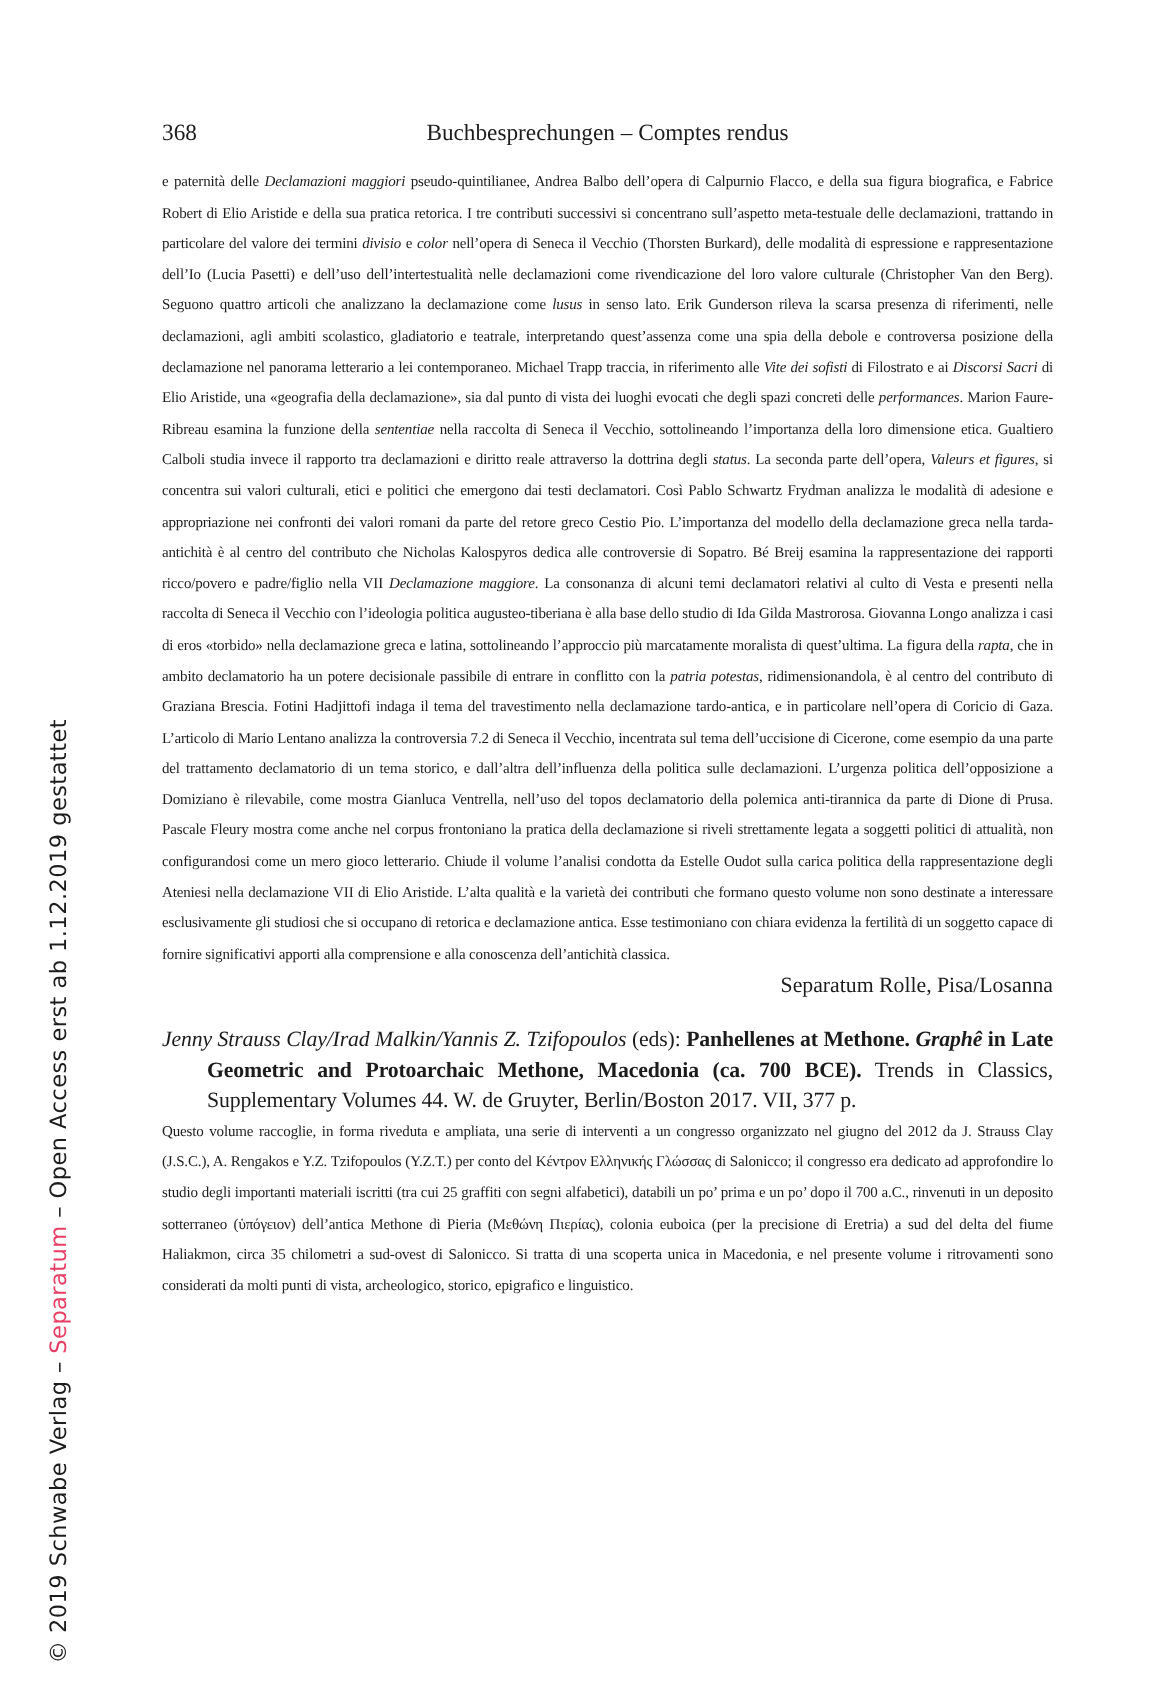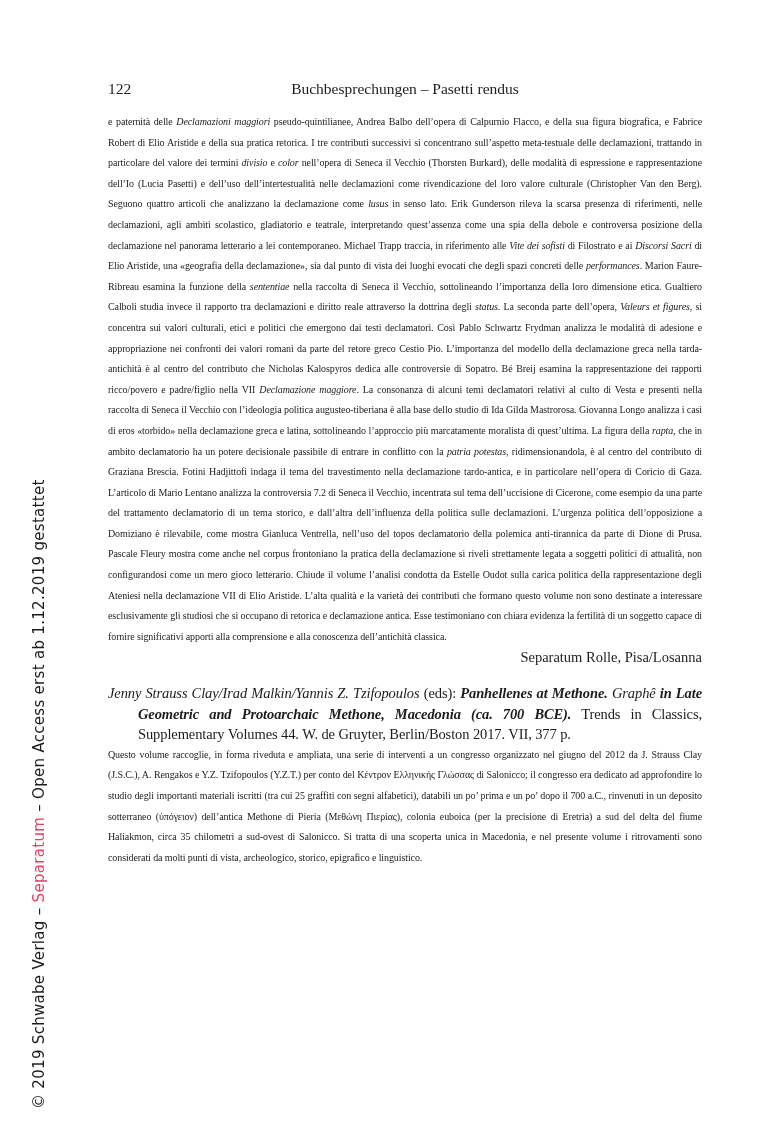--- a/index.html
+++ b/index.html
@@ -82,38 +82,38 @@
     margin: 15px 0 0 0;
     font-size: 14.5px;
     line-height: 20.6px;
     text-align: justify;
     letter-spacing: -0.1px;
     padding-left: 30px;
     text-indent: -30px;
   }
 
   .seg-i  { font-style: italic; }
-  .seg-b  { font-weight: bold; font-style: italic; }
-  .seg-bi { font-weight: normal; font-style: italic; }
+  .seg-b  { font-weight: bold; }
+  .seg-bi { font-weight: bold; font-style: italic; }
   .seg-red { color: var(--accent-color, #e73e63); }
 </style>
 </head>
 <body>
 
 <div class="page">
 
   <div class="sidebar-imprint">
     <span class="sidebar-text"><span>© 2019 Schwabe Verlag – </span><span class="seg-red">Separatum</span><span> – Open Access erst ab 1.12.2019 gestattet</span></span>
   </div>
 
   <div class="content">
 
     <header class="page-header">
-      <span class="page-number">122</span>
-      <span class="running-title">Buchbesprechungen – Pasetti rendus</span>
+      <span class="page-number">368</span>
+      <span class="running-title">Buchbesprechungen – Comptes rendus</span>
     </header>
 
     <p class="body-par"><span>e paternità delle </span><span class="seg-i">Declamazioni maggiori</span><span> pseudo-quintilianee, Andrea Balbo dell’opera di Calpurnio Flacco, e della sua figura biografica, e Fabrice Robert di Elio Aristide e della sua pratica retorica. I tre contributi successivi si concentrano sull’aspetto meta-testuale delle declamazioni, trattando in particolare del valore dei termini </span><span class="seg-i">divisio</span><span> e </span><span class="seg-i">color</span><span> nell’opera di Seneca il Vecchio (Thorsten Burkard), delle modalità di espressione e rappresentazione dell’Io (Lucia Pasetti) e dell’uso dell’intertestualità nelle declamazioni come rivendicazione del loro valore culturale (Christopher Van den Berg). Seguono quattro articoli che analizzano la declamazione come </span><span class="seg-i">lusus</span><span> in senso lato. Erik Gunderson rileva la scarsa presenza di riferimenti, nelle declamazioni, agli ambiti scolastico, gladiatorio e teatrale, interpretando quest’assenza come una spia della debole e controversa posizione della declamazione nel panorama letterario a lei contemporaneo. Michael Trapp traccia, in riferimento alle </span><span class="seg-i">Vite dei sofisti</span><span> di Filostrato e ai </span><span class="seg-i">Discorsi Sacri</span><span> di Elio Aristide, una «geografia della declamazione», sia dal punto di vista dei luoghi evocati che degli spazi concreti delle </span><span class="seg-i">performances</span><span>. Marion Faure-Ribreau esamina la funzione della </span><span class="seg-i">sententiae</span><span> nella raccolta di Seneca il Vecchio, sottolineando l’importanza della loro dimensione etica. Gualtiero Calboli studia invece il rapporto tra declamazioni e diritto reale attraverso la dottrina degli </span><span class="seg-i">status</span><span>. La seconda parte dell’opera, </span><span class="seg-i">Valeurs et figures</span><span>, si concentra sui valori culturali, etici e politici che emergono dai testi declamatori. Così Pablo Schwartz Frydman analizza le modalità di adesione e appropriazione nei confronti dei valori romani da parte del retore greco Cestio Pio. L’importanza del modello della declamazione greca nella tarda-antichità è al centro del contributo che Nicholas Kalospyros dedica alle controversie di Sopatro. Bé Breij esamina la rappresentazione dei rapporti ricco/povero e padre/figlio nella VII </span><span class="seg-i">Declamazione maggiore</span><span>. La consonanza di alcuni temi declamatori relativi al culto di Vesta e presenti nella raccolta di Seneca il Vecchio con l’ideologia politica augusteo-tiberiana è alla base dello studio di Ida Gilda Mastrorosa. Giovanna Longo analizza i casi di eros «torbido» nella declamazione greca e latina, sottolineando l’approccio più marcatamente moralista di quest’ultima. La figura della </span><span class="seg-i">rapta</span><span>, che in ambito declamatorio ha un potere decisionale passibile di entrare in conflitto con la </span><span class="seg-i">patria potestas</span><span>, ridimensionandola, è al centro del contributo di Graziana Brescia. Fotini Hadjittofi indaga il tema del travestimento nella declamazione tardo-antica, e in particolare nell’opera di Coricio di Gaza. L’articolo di Mario Lentano analizza la controversia 7.2 di Seneca il Vecchio, incentrata sul tema dell’uccisione di Cicerone, come esempio da una parte del trattamento declamatorio di un tema storico, e dall’altra dell’influenza della politica sulle declamazioni. L’urgenza politica dell’opposizione a Domiziano è rilevabile, come mostra Gianluca Ventrella, nell’uso del topos declamatorio della polemica anti-tirannica da parte di Dione di Prusa. Pascale Fleury mostra come anche nel corpus frontoniano la pratica della declamazione si riveli strettamente legata a soggetti politici di attualità, non configurandosi come un mero gioco letterario. Chiude il volume l’analisi condotta da Estelle Oudot sulla carica politica della rappresentazione degli Ateniesi nella declamazione VII di Elio Aristide. L’alta qualità e la varietà dei contributi che formano questo volume non sono destinate a interessare esclusivamente gli studiosi che si occupano di retorica e declamazione antica. Esse testimoniano con chiara evidenza la fertilità di un soggetto capace di fornire significativi apporti alla comprensione e alla conoscenza dell’antichità classica.</span></p>
 
     <p class="signature">Separatum Rolle, Pisa/Losanna</p>
 
     <p class="entry"><span class="seg-i">Jenny Strauss Clay/Irad Malkin/Yannis Z. Tzifopoulos</span><span> (eds): </span><span class="seg-b">Panhellenes at Methone. </span><span class="seg-bi">Graphê</span><span class="seg-b"> in Late Geometric and Protoarchaic Methone, Macedonia (ca. 700 BCE).</span><span> Trends in Classics, Supplementary Volumes 44. W. de Gruyter, Berlin/Boston 2017. VII, 377 p.</span></p>
 
     <p class="body-par"><span>Questo volume raccoglie, in forma riveduta e ampliata, una serie di interventi a un congresso organizzato nel giugno del 2012 da J. Strauss Clay (J.S.C.), A. Rengakos e Y.Z. Tzifopoulos (Y.Z.T.) per conto del Κέντρον Ελληνικής Γλώσσας di Salonicco; il congresso era dedicato ad approfondire lo studio degli importanti materiali iscritti (tra cui 25 graffiti con segni alfabetici), databili un po’ prima e un po’ dopo il 700 a.C., rinvenuti in un deposito sotterraneo (ὑπόγειον) dell’antica Methone di Pieria (Μεθώνη Πιερίας), colonia euboica (per la precisione di Eretria) a sud del delta del fiume Haliakmon, circa 35 chilometri a sud-ovest di Salonicco. Si tratta di una scoperta unica in Macedonia, e nel presente volume i ritrovamenti sono considerati da molti punti di vista, archeologico, storico, epigrafico e linguistico.</span></p>
 

